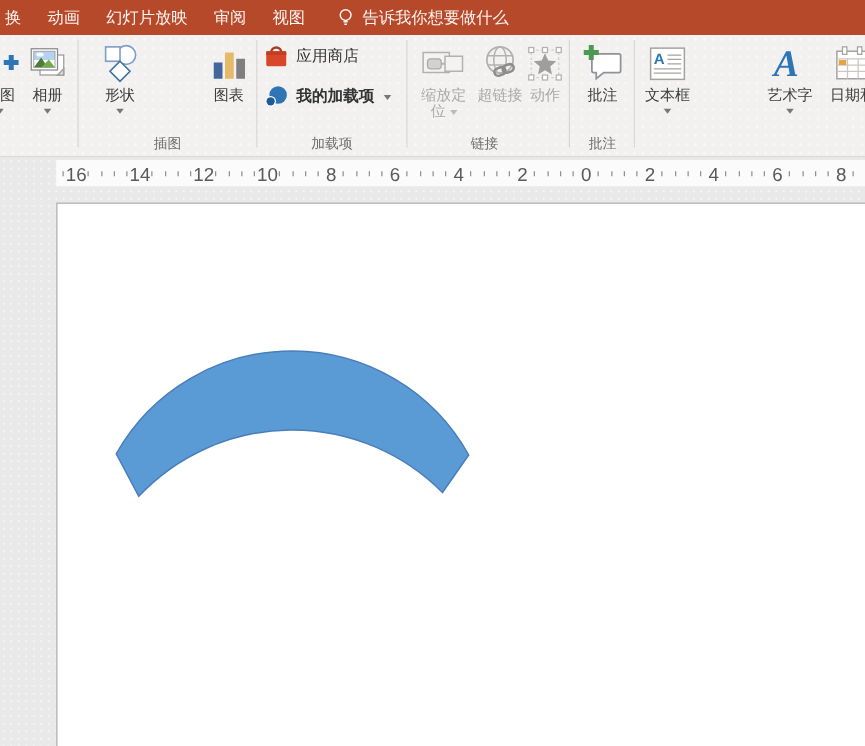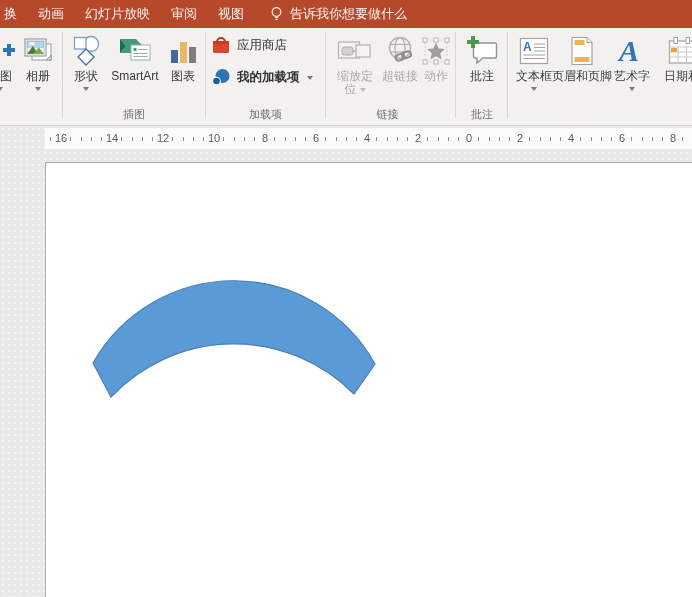--- a/index.html
+++ b/index.html
@@ -26,21 +26,21 @@
   .dd.gray{border-top-color:#BDBBB9;}
   .dd.inline{margin-top:1px;}
   .disabled .rlb,.disabled .rlb2{color:#ABA9A7;}
   .menu-btn{position:absolute;display:flex;align-items:center;gap:7px;font-size:12.5px;color:#333;white-space:nowrap;cursor:default;}
   .glabel{position:absolute;bottom:3px;text-align:center;font-size:11px;color:#6F6D6B;white-space:nowrap;}
 
   
   .canvas{position:absolute;left:0;top:126px;width:692px;height:471px;background:#E9E9EA;
     background-image:radial-gradient(rgba(255,255,255,.6) .8px,transparent 1px);background-size:6px 6px;}
   .ruler{position:absolute;left:45px;top:2px;width:647px;height:21px;background:#FBFBFB;}
-  .ruler-num{position:absolute;top:4px;transform:translateX(-50%);font-size:11px;color:#5A5A5A;}
+  .ruler-num{position:absolute;top:4px;transform:translateX(-50%);font-size:15px;color:#5A5A5A;}
   .ruler-tick{position:absolute;top:9px;width:1px;height:4px;background:#909090;}
   .slide{position:absolute;left:45px;top:36px;width:647px;height:435px;background:#FFFFFF;border:1px solid #ABABAB;}
   .shape-svg{position:absolute;left:0;top:0;}
 </style>
 </head>
 <body>
 
 <div class="stage">
 
   <div class="titlebar">
@@ -84,46 +84,32 @@
           <path d="M11 18 L17 11.5 L22 18 Z" fill="#70AD47"></path>
           <rect x="5" y="5" width="17" height="13" fill="none" stroke="#9B9B9B" stroke-width="0.7"></rect>
         </svg>
       </div>
       <div class="rlb">相册</div>
       <div class="dd"></div>
     </div>
 
     <div class="rdiv" style="left:62px;"></div>
 
-    <div class="rb" style="left:66px;width:40px;text-align:center;">
+    <div class="rb" style="left:76px;width:40px;text-align:center;">
       <div class="ric">
         <svg width="28" height="32" viewBox="0 0 28 32">
           <circle cx="19" cy="9" r="7.5" fill="#FFFFFF" stroke="#7D9FC9" stroke-width="1.3"></circle>
           <rect x="2.5" y="2.5" width="11.5" height="11.5" fill="#FFFFFF" stroke="#7D9FC9" stroke-width="1.3"></rect>
           <path d="M14 14 L22 22 L14 30 L6 22 Z" fill="#FFFFFF" stroke="#41719C" stroke-width="1.3"></path>
         </svg>
       </div>
       <div class="rlb">形状</div>
       <div class="dd"></div>
     </div>
 
-    <div class="rb" style="left:106px;width:58px;">
-      <div class="ric">
-        <svg width="34" height="28" viewBox="0 0 34 28">
-          <polygon points="2,2 18,2 25,9 18,16 2,16 8,9" fill="#46997E"></polygon>
-          <polygon points="2,2 8,9 2,16" fill="#1F6B50"></polygon>
-          <rect x="13" y="8" width="19" height="15" fill="#FFFFFF" stroke="#8FB5A8"></rect>
-          <rect x="15.5" y="11" width="3" height="3" fill="#46997E"></rect>
-          <line x1="20" y1="12.5" x2="29.5" y2="12.5" stroke="#A6A6A6"></line>
-          <line x1="15.5" y1="16.5" x2="29.5" y2="16.5" stroke="#A6A6A6"></line>
-          <line x1="15.5" y1="19.5" x2="29.5" y2="19.5" stroke="#A6A6A6"></line>
-        </svg>
-      </div>
-      <div class="rlb">SmartArt</div>
-    </div>
 
     <div class="rb" style="left:163px;width:40px;">
       <div class="ric">
         <svg width="28" height="28" viewBox="0 0 28 28">
           <rect x="2" y="13" width="7" height="13" fill="#44679B"></rect>
           <rect x="11" y="5" width="7" height="21" fill="#E5B967"></rect>
           <rect x="20" y="10" width="7" height="16" fill="#7F7F7F"></rect>
         </svg>
       </div>
       <div class="rlb">图表</div>
@@ -231,31 +217,20 @@
           <line x1="15" y1="10.5" x2="26" y2="10.5" stroke="#A5A3A1"></line>
           <line x1="15" y1="14" x2="26" y2="14" stroke="#A5A3A1"></line>
           <line x1="4" y1="18" x2="26" y2="18" stroke="#A5A3A1"></line>
           <line x1="4" y1="21.5" x2="26" y2="21.5" stroke="#A5A3A1"></line>
         </svg>
       </div>
       <div class="rlb">文本框</div>
       <div class="dd"></div>
     </div>
 
-    <div class="rb" style="left:550px;width:64px;">
-      <div class="ric">
-        <svg width="24" height="30" viewBox="0 0 24 30">
-          <path d="M2 1.5 h15 l5 5 v22 h-20 Z" fill="#FFFFFF" stroke="#A5A3A1" stroke-width="1.2"></path>
-          <path d="M17 1.5 v5 h5" fill="#EFEDEB" stroke="#A5A3A1"></path>
-          <rect x="4.5" y="4" width="10" height="5" fill="#EFB54B"></rect>
-          <rect x="4.5" y="21" width="15" height="5" fill="#EFB54B"></rect>
-        </svg>
-      </div>
-      <div class="rlb">页眉和页脚</div>
-    </div>
 
     <div class="rb" style="left:612px;width:40px;">
       <div class="ric">
         <svg width="30" height="32" viewBox="0 0 30 32">
           <text x="2" y="26" font-size="30" font-style="italic" font-weight="bold" fill="#2E75B6" font-family="Liberation Serif, DejaVu Serif, serif">A</text>
         </svg>
       </div>
       <div class="rlb">艺术字</div>
       <div class="dd"></div>
     </div>

